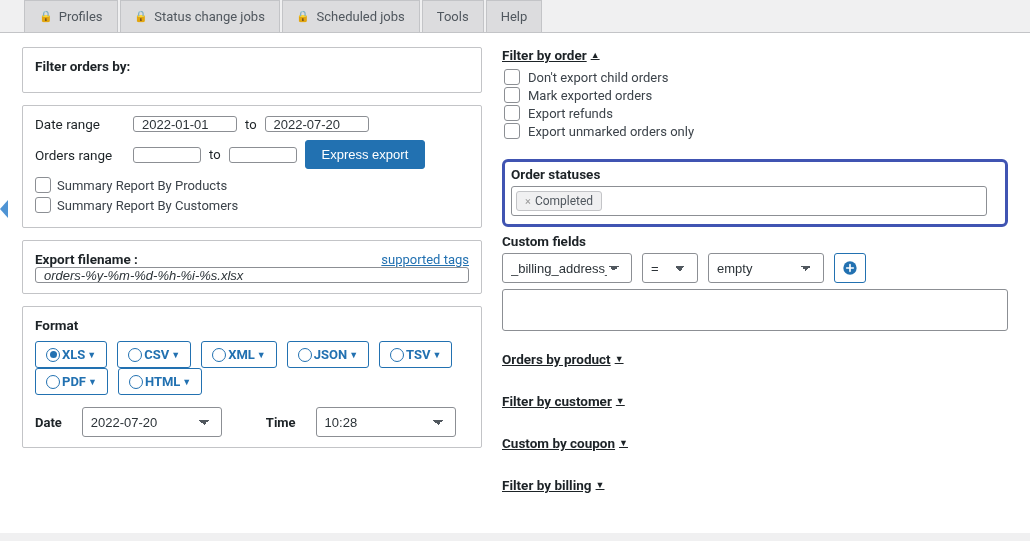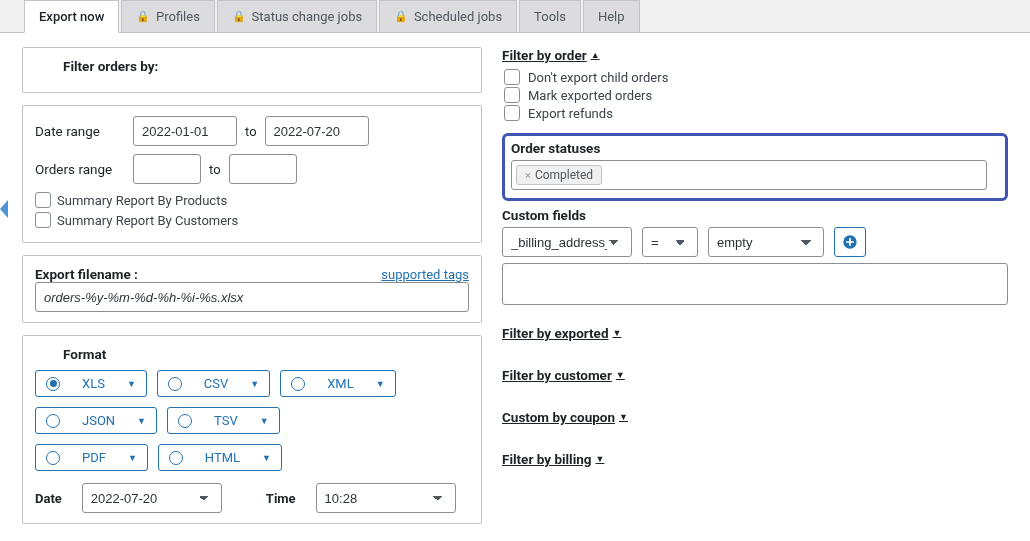--- a/index.html
+++ b/index.html
@@ -69,21 +69,20 @@
     border: 1px solid #c3c4c7;
     border-radius: 2px;
     padding: 10px 12px;
     margin-bottom: 12px;
     background: #fff;
   }
   .panel-title {
     font-weight: 700;
     margin-bottom: 8px;
     font-size: 13.5px;
-    margin-left: 28px;
   }
   .radio-row, .check-row {
     display: flex;
     align-items: center;
     gap: 6px;
     margin-bottom: 4px;
   }
   .radio-row label, .check-row label {
     margin-right: 10px;
     color: #3c434a;
@@ -129,21 +128,21 @@
     min-width: 90px;
   }
   input[type=text], select {
     border: 1px solid #8c8f94;
     border-radius: 3px;
     padding: 4px 8px;
     font-size: 13px;
     background: #fff;
     color: #2c3338;
   }
-  input[type=text] { height: 30px; }
+  input[type=text] { height: 16px; }
   .date-in { width: 104px; }
   .num-in { width: 68px; }
   .btn-primary {
     background: #2271b1;
     color: #fff;
     border: 1px solid #2271b1;
     border-radius: 3px;
     padding: 6px 16px;
     font-size: 13px;
     cursor: pointer;
@@ -169,25 +168,26 @@
     display: flex;
     gap: 10px;
     flex-wrap: wrap;
   }
   .fmt-btn {
     border: 1px solid #2271b1;
     border-radius: 3px;
     padding: 5px 10px;
     display: flex;
     align-items: center;
-    gap: 22px;
+    gap: 2px;
     cursor: pointer;
     background: #fff;
     font-size: 13px;
     color: #2271b1;
+    font-weight: bold;
   }
   .fmt-btn .rad {
     width: 14px; height: 14px;
     border: 1px solid #2271b1;
     border-radius: 50%;
     display: inline-block;
     position: relative;
   }
   .fmt-btn.selected .rad::after {
     content: '';
@@ -244,21 +244,21 @@
     width: 16px; height: 16px;
     appearance: none;
     border: 1px solid #8c8f94;
     border-radius: 3px;
     background: #fff;
   }
   .highlight-box {
     border: 3px solid #4054b2;
     border-radius: 6px;
     padding: 4px 18px 8px 6px;
-    margin: 12px 0 6px 0;
+    margin: 20px 0 6px 0;
   }
   .highlight-title {
     font-weight: 700;
     font-size: 13.5px;
     margin-bottom: 4px;
   }
   .tag-box {
     border: 1px solid #8c8f94;
     border-radius: 3px;
     padding: 4px;
@@ -314,21 +314,20 @@
     font-size: 13.5px;
     margin-top: 6px;
   }
 </style>
 </head>
 <body>
 
 <div class="left-indicator"></div>
 
 <div class="tabs">
-  <div class="tab active">Export now</div>
   <div class="tab">
       <span class="lock-icon">🔒</span>
       <span>Profiles</span>
     </div>
   <div class="tab">
       <span class="lock-icon">🔒</span>
       <span>Status change jobs</span>
     </div>
   <div class="tab">
       <span class="lock-icon">🔒</span>
@@ -350,20 +349,21 @@
         <span class="lbl">Date range</span>
         <input type="text" class="date-in" value="2022-01-01" style="">
         <span>to</span>
         <input type="text" class="date-in" value="2022-07-20" style="">
       </div>
       <div class="inline-row">
         <span class="lbl">Orders range</span>
         <input type="text" class="num-in" style="">
         <span>to</span>
         <input type="text" class="num-in" style="">
+        <button class="btn-primary">Express export</button>
       </div>
       <div class="check-row">
         <input type="checkbox" style="">
         <label>Summary Report By Products</label>
       </div>
       <div class="check-row">
         <input type="checkbox" style="">
         <label>Summary Report By Customers</label>
       </div>
     </div>
@@ -398,21 +398,21 @@
             <span class="rad"></span>
             <span>JSON</span>
             <span class="caret">▼</span>
           </div>
         <div class="fmt-btn">
             <span class="rad"></span>
             <span>TSV</span>
             <span class="caret">▼</span>
           </div>
       </div>
-      <div class="format-row" style="margin-top:10px">
+      <div class="format-row" style="margin-top:0">
         <div class="fmt-btn">
             <span class="rad"></span>
             <span>PDF</span>
             <span class="caret">▼</span>
           </div>
         <div class="fmt-btn">
             <span class="rad"></span>
             <span>HTML</span>
             <span class="caret">▼</span>
           </div>
@@ -436,20 +436,24 @@
         <input type="checkbox" style="">
         <span>Don't export child orders</span>
       </div>
     <div class="right-check">
         <input type="checkbox" style="">
         <span>Mark exported orders</span>
       </div>
     <div class="right-check">
         <input type="checkbox" style="">
         <span>Export refunds</span>
+      </div>
+    <div class="right-check">
+        <input type="checkbox" style="">
+        <span>Export unmarked orders only</span>
       </div>
 
     <div class="highlight-box">
       <div class="highlight-title">Order statuses</div>
       <div class="tag-box">
         <span class="tag">
           <span class="x">×</span>
           <span>Completed</span>
         </span>
       </div>
@@ -464,21 +468,21 @@
         <svg viewBox="0 0 24 24">
             <circle cx="12" cy="12" r="10" fill="#2271b1"></circle>
             <path d="M12 7v10M7 12h10" stroke="#fff" stroke-width="2.5" stroke-linecap="round"></path>
           </svg>
       </button>
     </div>
     <div class="big-empty"></div>
 
     <div class="collapsed-sec">
       <div class="section-hdr">
-          <span>Filter by exported</span>
+          <span>Orders by product</span>
           <span class="arrow">▼</span>
         </div>
     </div>
     <div class="collapsed-sec">
       <div class="section-hdr">
           <span>Filter by customer</span>
           <span class="arrow">▼</span>
         </div>
     </div>
     <div class="collapsed-sec">

